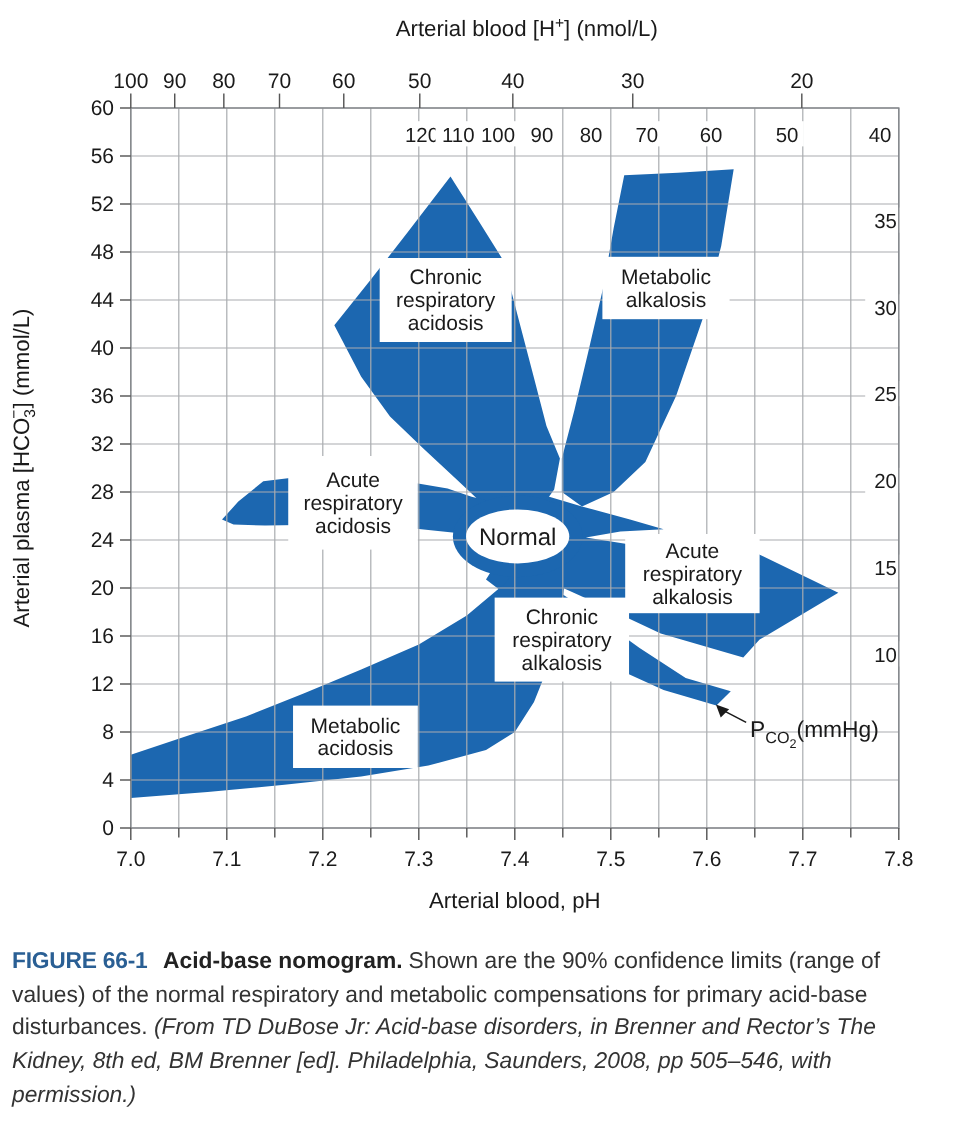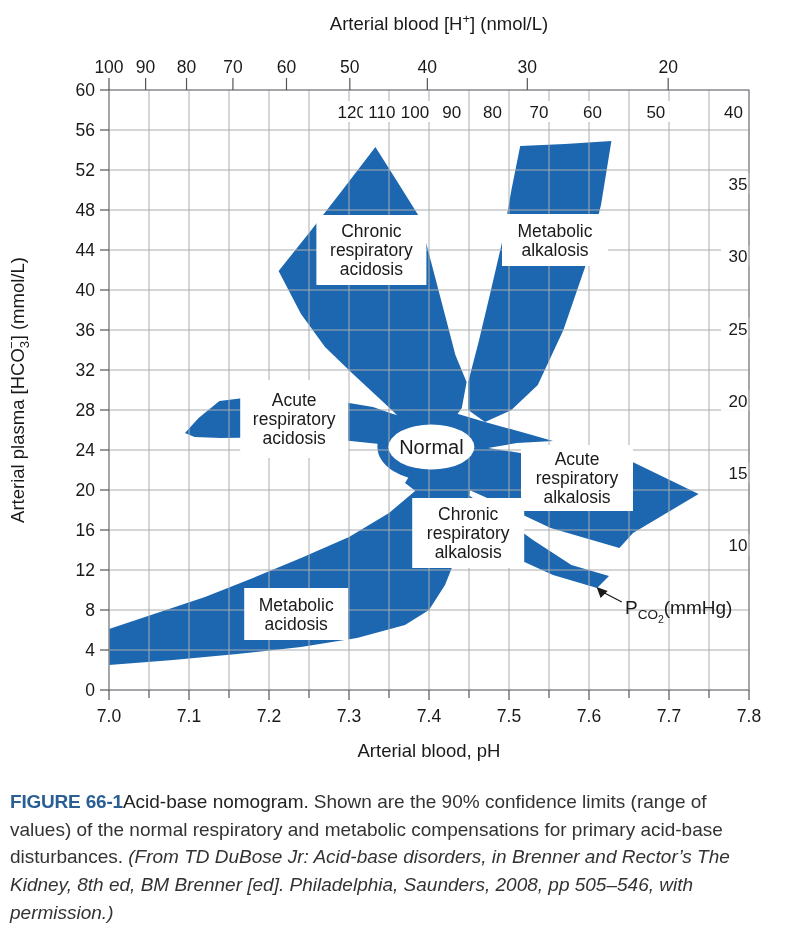--- a/index.html
+++ b/index.html
@@ -7,22 +7,22 @@
   #fig{width:800px;height:940px;position:relative;background:#fff;}
   #chart{position:absolute;left:0;top:0;}
   svg text{font-family:"Liberation Sans",sans-serif;fill:#1a1a1a;}
   .ticklab{font-size:17.5px;}
   .axtitle{font-size:18.5px;}
   .isolab{font-size:17px;}
   .reglab{font-size:17.5px;}
   .normlab{font-size:20px;}
   figcaption{position:absolute;left:0;top:780px;width:756px;padding:8px 34px 0 10px;
     font-size:19px;line-height:1.46;color:#333;}
-  .figno{color:#2a5f94;font-weight:700;letter-spacing:-0.2px;}
-  .captitle{font-weight:400;margin-right:5px;color:#222;}
+  .figno{color:#2a5f94;font-weight:700;margin-right:13px;letter-spacing:-0.2px;}
+  .captitle{font-weight:700;margin-right:5px;color:#222;}
   .capcite{font-style:italic;}
 </style>
 </head>
 <body>
 
 <div id="fig">
   <svg id="chart" width="800" height="780" viewBox="0 0 800 780" xmlns="http://www.w3.org/2000/svg">
       <g>
         <polygon points="278.6,271.0 308.2,234.0 339.4,194.0 375.4,147.0 399.4,185.0 419.4,217.0 430.6,260.0 445.0,315.0 455.4,355.0 466.6,382.0 461.8,408.0 447.4,428.0 425.0,437.0 403.4,421.0 381.0,400.0 353.0,374.0 325.0,347.0 301.0,314.0" fill="#1c67b0"></polygon>
         <polygon points="468.2,382.0 478.6,342.0 489.8,295.0 502.6,240.0 511.4,190.0 520.2,146.0 565.0,144.0 611.4,141.0 601.0,205.0 585.8,265.0 563.4,330.0 537.8,385.0 511.4,410.0 485.0,422.0 468.2,410.0" fill="#1c67b0"></polygon>

